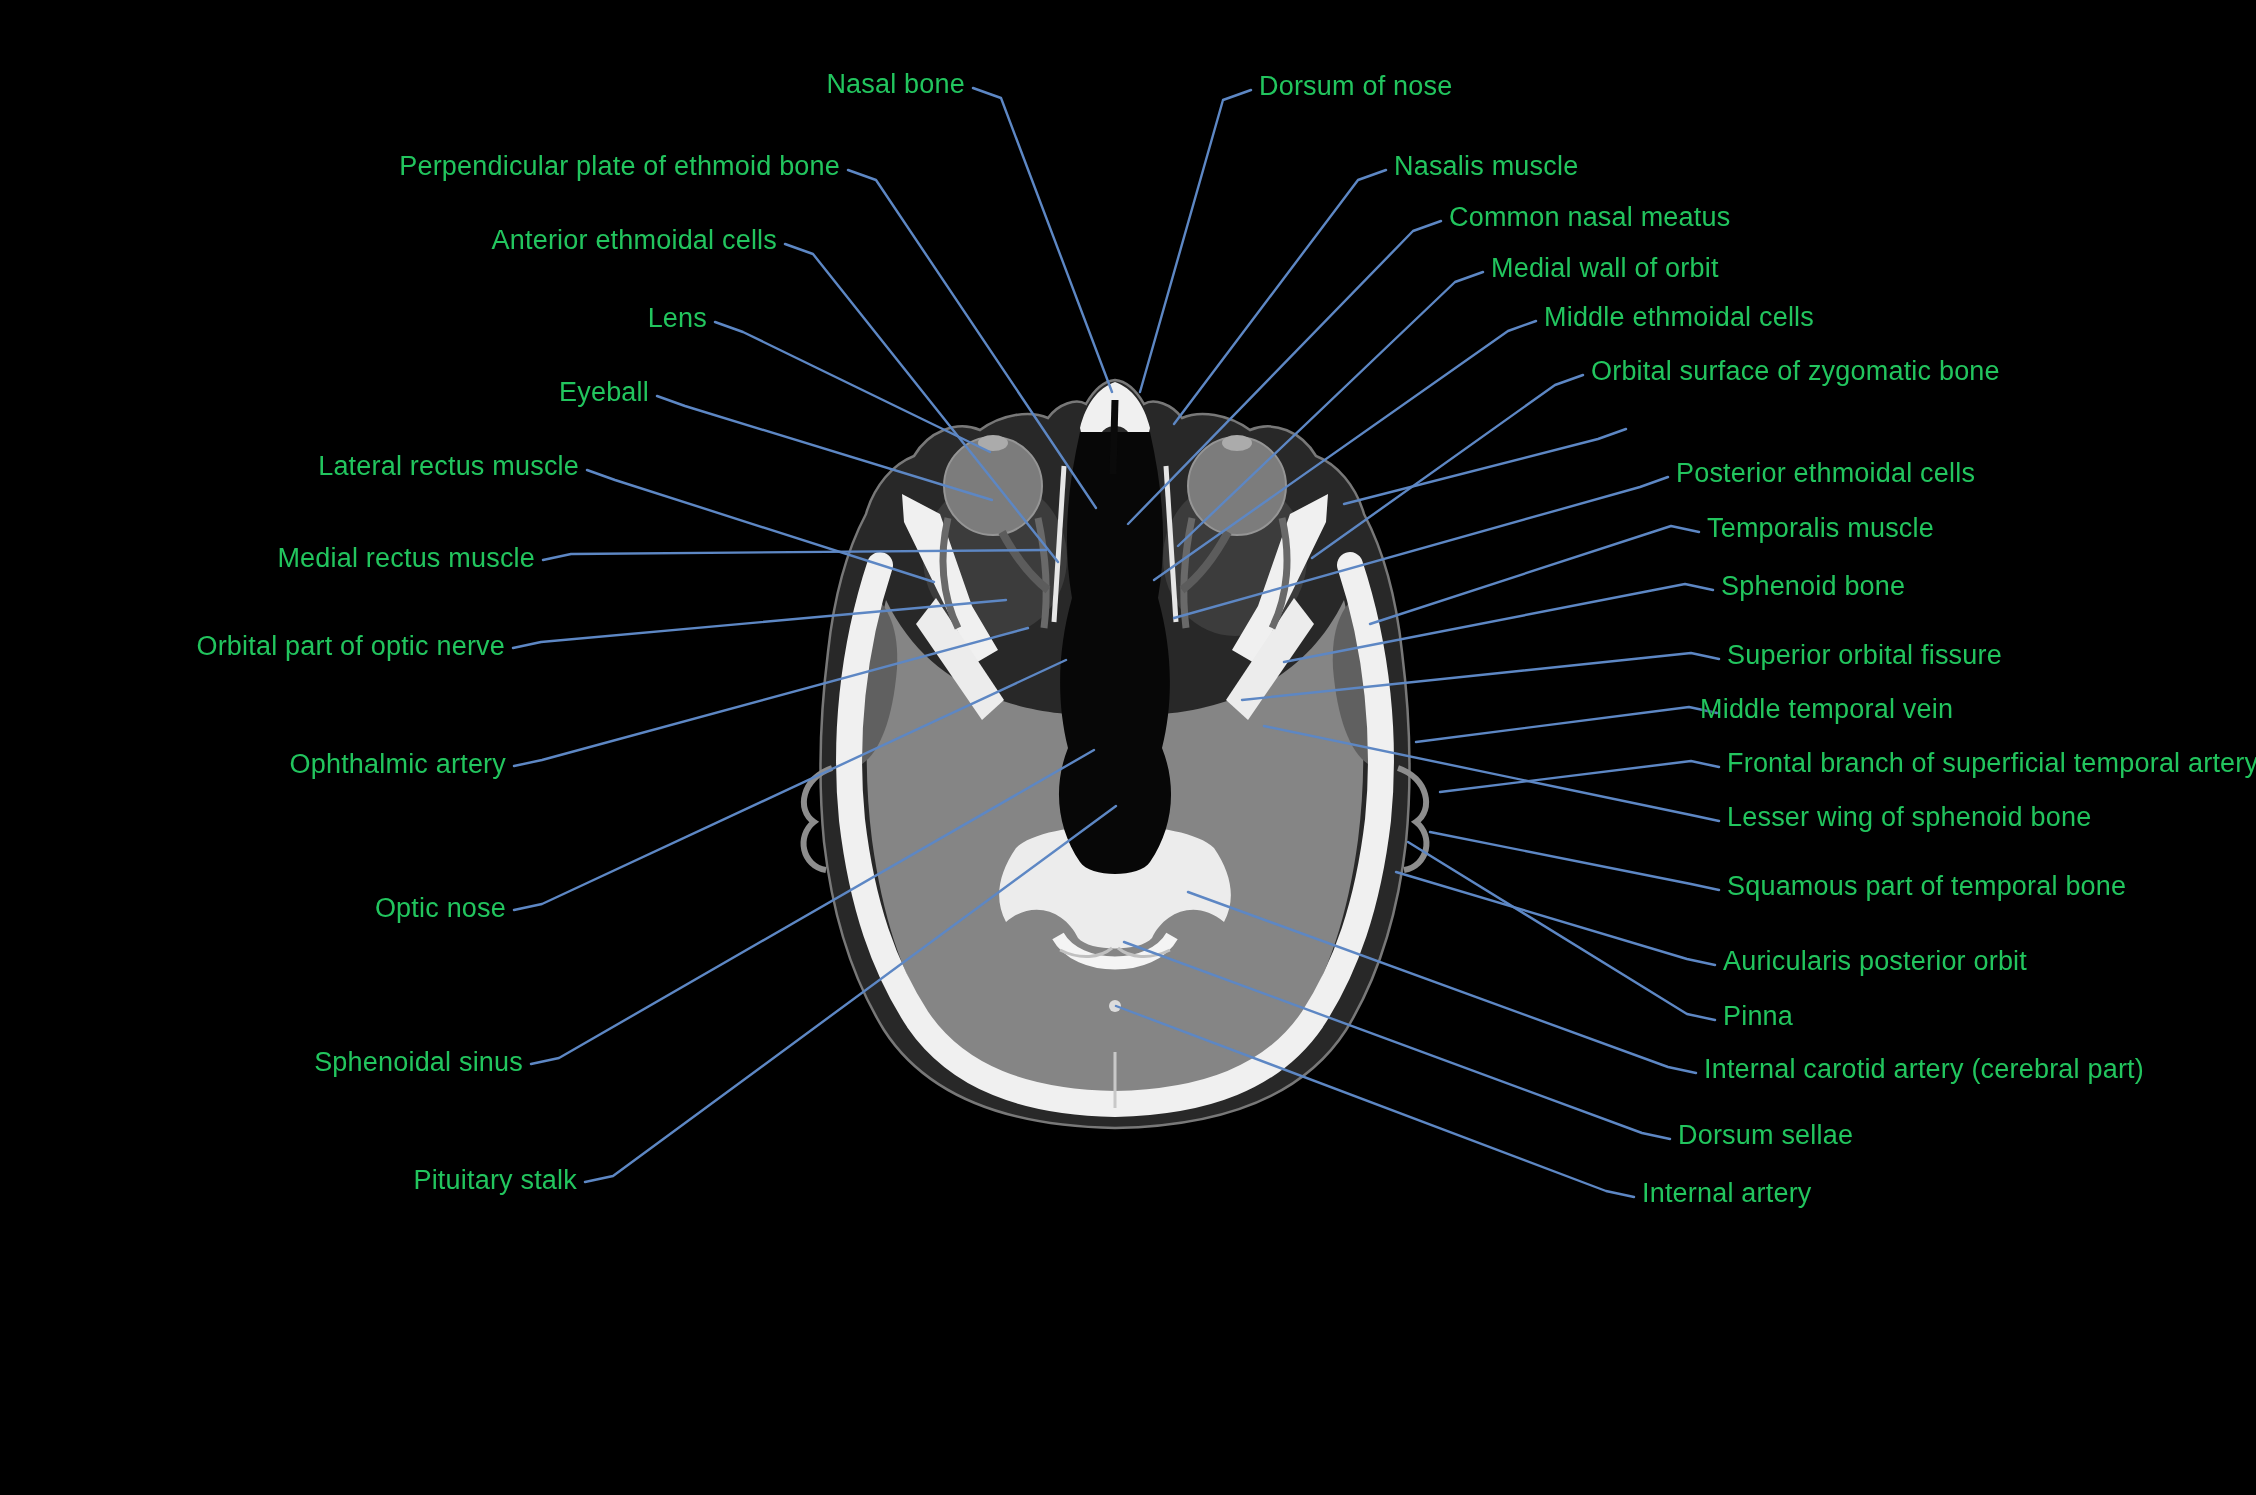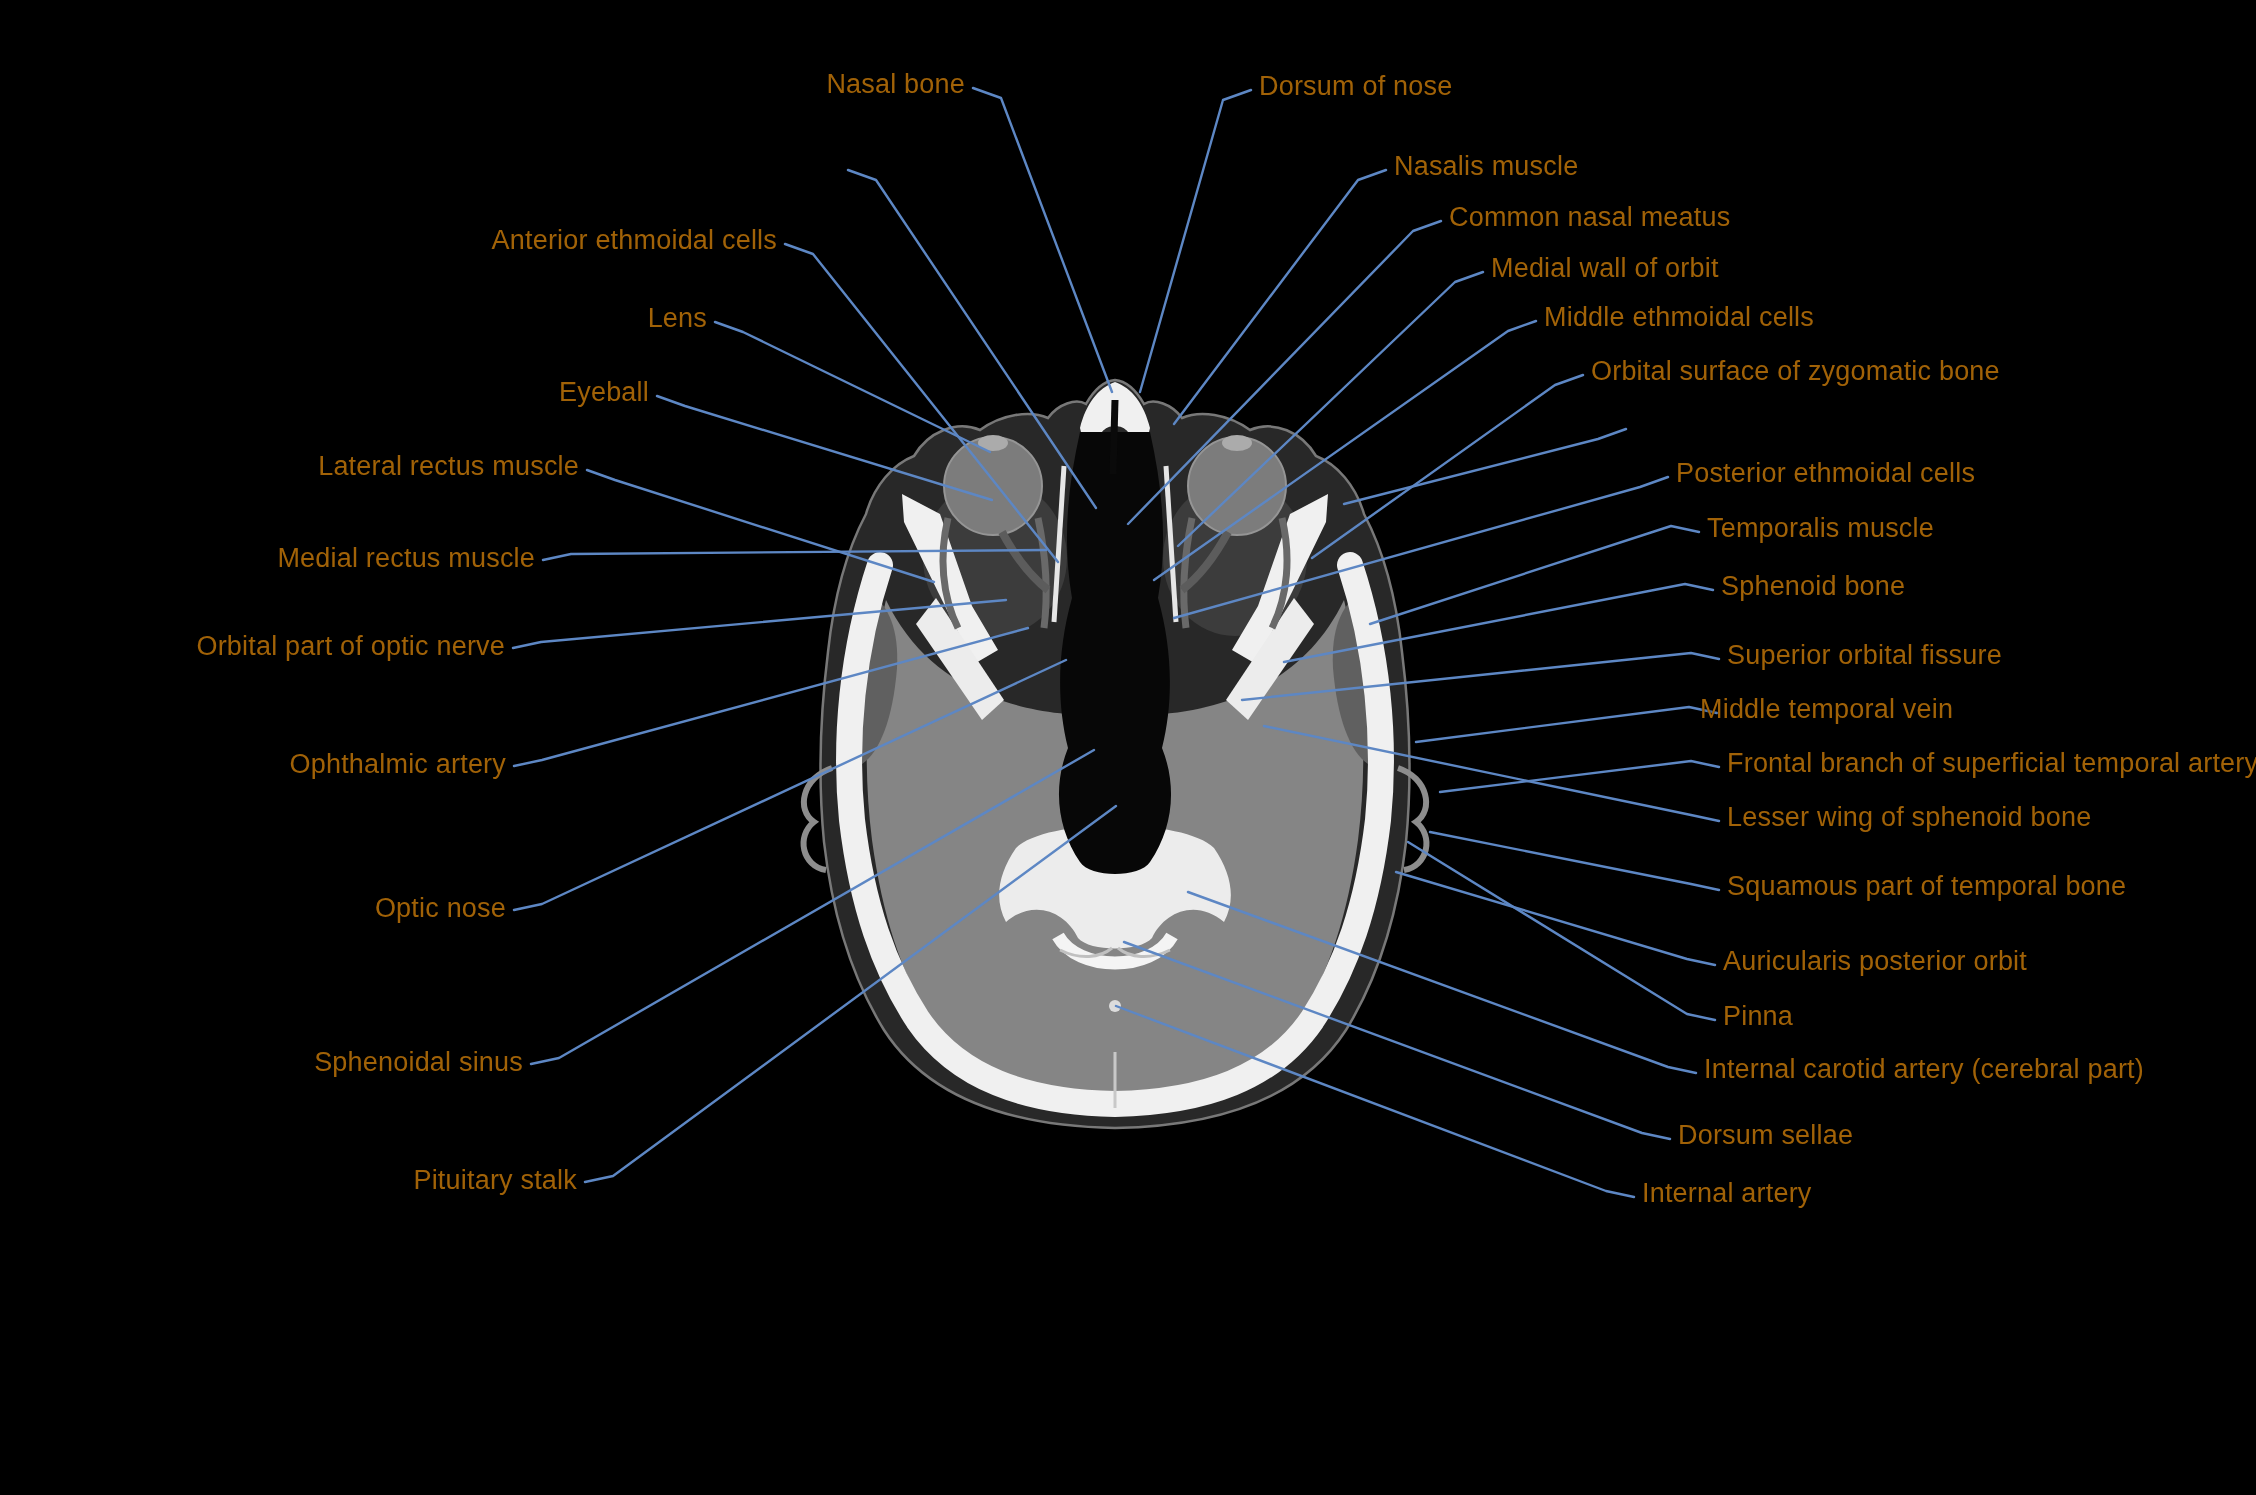--- a/index.html
+++ b/index.html
@@ -8,21 +8,21 @@
     background:#000;
     overflow:hidden;
     font-family:"Liberation Sans", sans-serif;
     position:relative;
   }
   #stage{position:absolute;inset:0;width:2256px;height:1495px;}
   #ct-svg{position:absolute;left:0;top:0;}
   #line-svg{position:absolute;left:0;top:0;}
   .lbl{
     position:absolute;
-    color:#a16207;
+    color:#22c55e;
     font-size:27px;
     line-height:32px;
     white-space:nowrap;
     letter-spacing:0.2px;
     text-shadow:0 0 2px rgba(0,0,0,.9);
   }
   .lbl.leftcol{text-align:right;}
 </style>
 </head>
 <body>
@@ -133,20 +133,21 @@
       <polyline points="1719,890 1691,884 1430,832"></polyline>
       <polyline points="1715,965 1687,959 1396,872"></polyline>
       <polyline points="1715,1020 1687,1014 1408,842"></polyline>
       <polyline points="1696,1073 1668,1067 1188,892"></polyline>
       <polyline points="1670,1139 1642,1133 1124,942"></polyline>
       <polyline points="1634,1197 1606,1191 1116,1006"></polyline>
     </g>
   </svg>
 
   <div class="lbl leftcol" style="right:1291px;top:68px">Nasal bone</div>
+  <div class="lbl leftcol" style="right:1416px;top:150px">Perpendicular plate of ethmoid bone</div>
   <div class="lbl leftcol" style="right:1479px;top:224px">Anterior ethmoidal cells</div>
   <div class="lbl leftcol" style="right:1549px;top:302px">Lens</div>
   <div class="lbl leftcol" style="right:1607px;top:376px">Eyeball</div>
   <div class="lbl leftcol" style="right:1677px;top:450px">Lateral rectus muscle</div>
   <div class="lbl leftcol" style="right:1721px;top:542px">Medial rectus muscle</div>
   <div class="lbl leftcol" style="right:1751px;top:630px">Orbital part of optic nerve</div>
   <div class="lbl leftcol" style="right:1750px;top:748px">Ophthalmic artery</div>
   <div class="lbl leftcol" style="right:1750px;top:892px">Optic nose</div>
   <div class="lbl leftcol" style="right:1733px;top:1046px">Sphenoidal sinus</div>
   <div class="lbl leftcol" style="right:1679px;top:1164px">Pituitary stalk</div>

